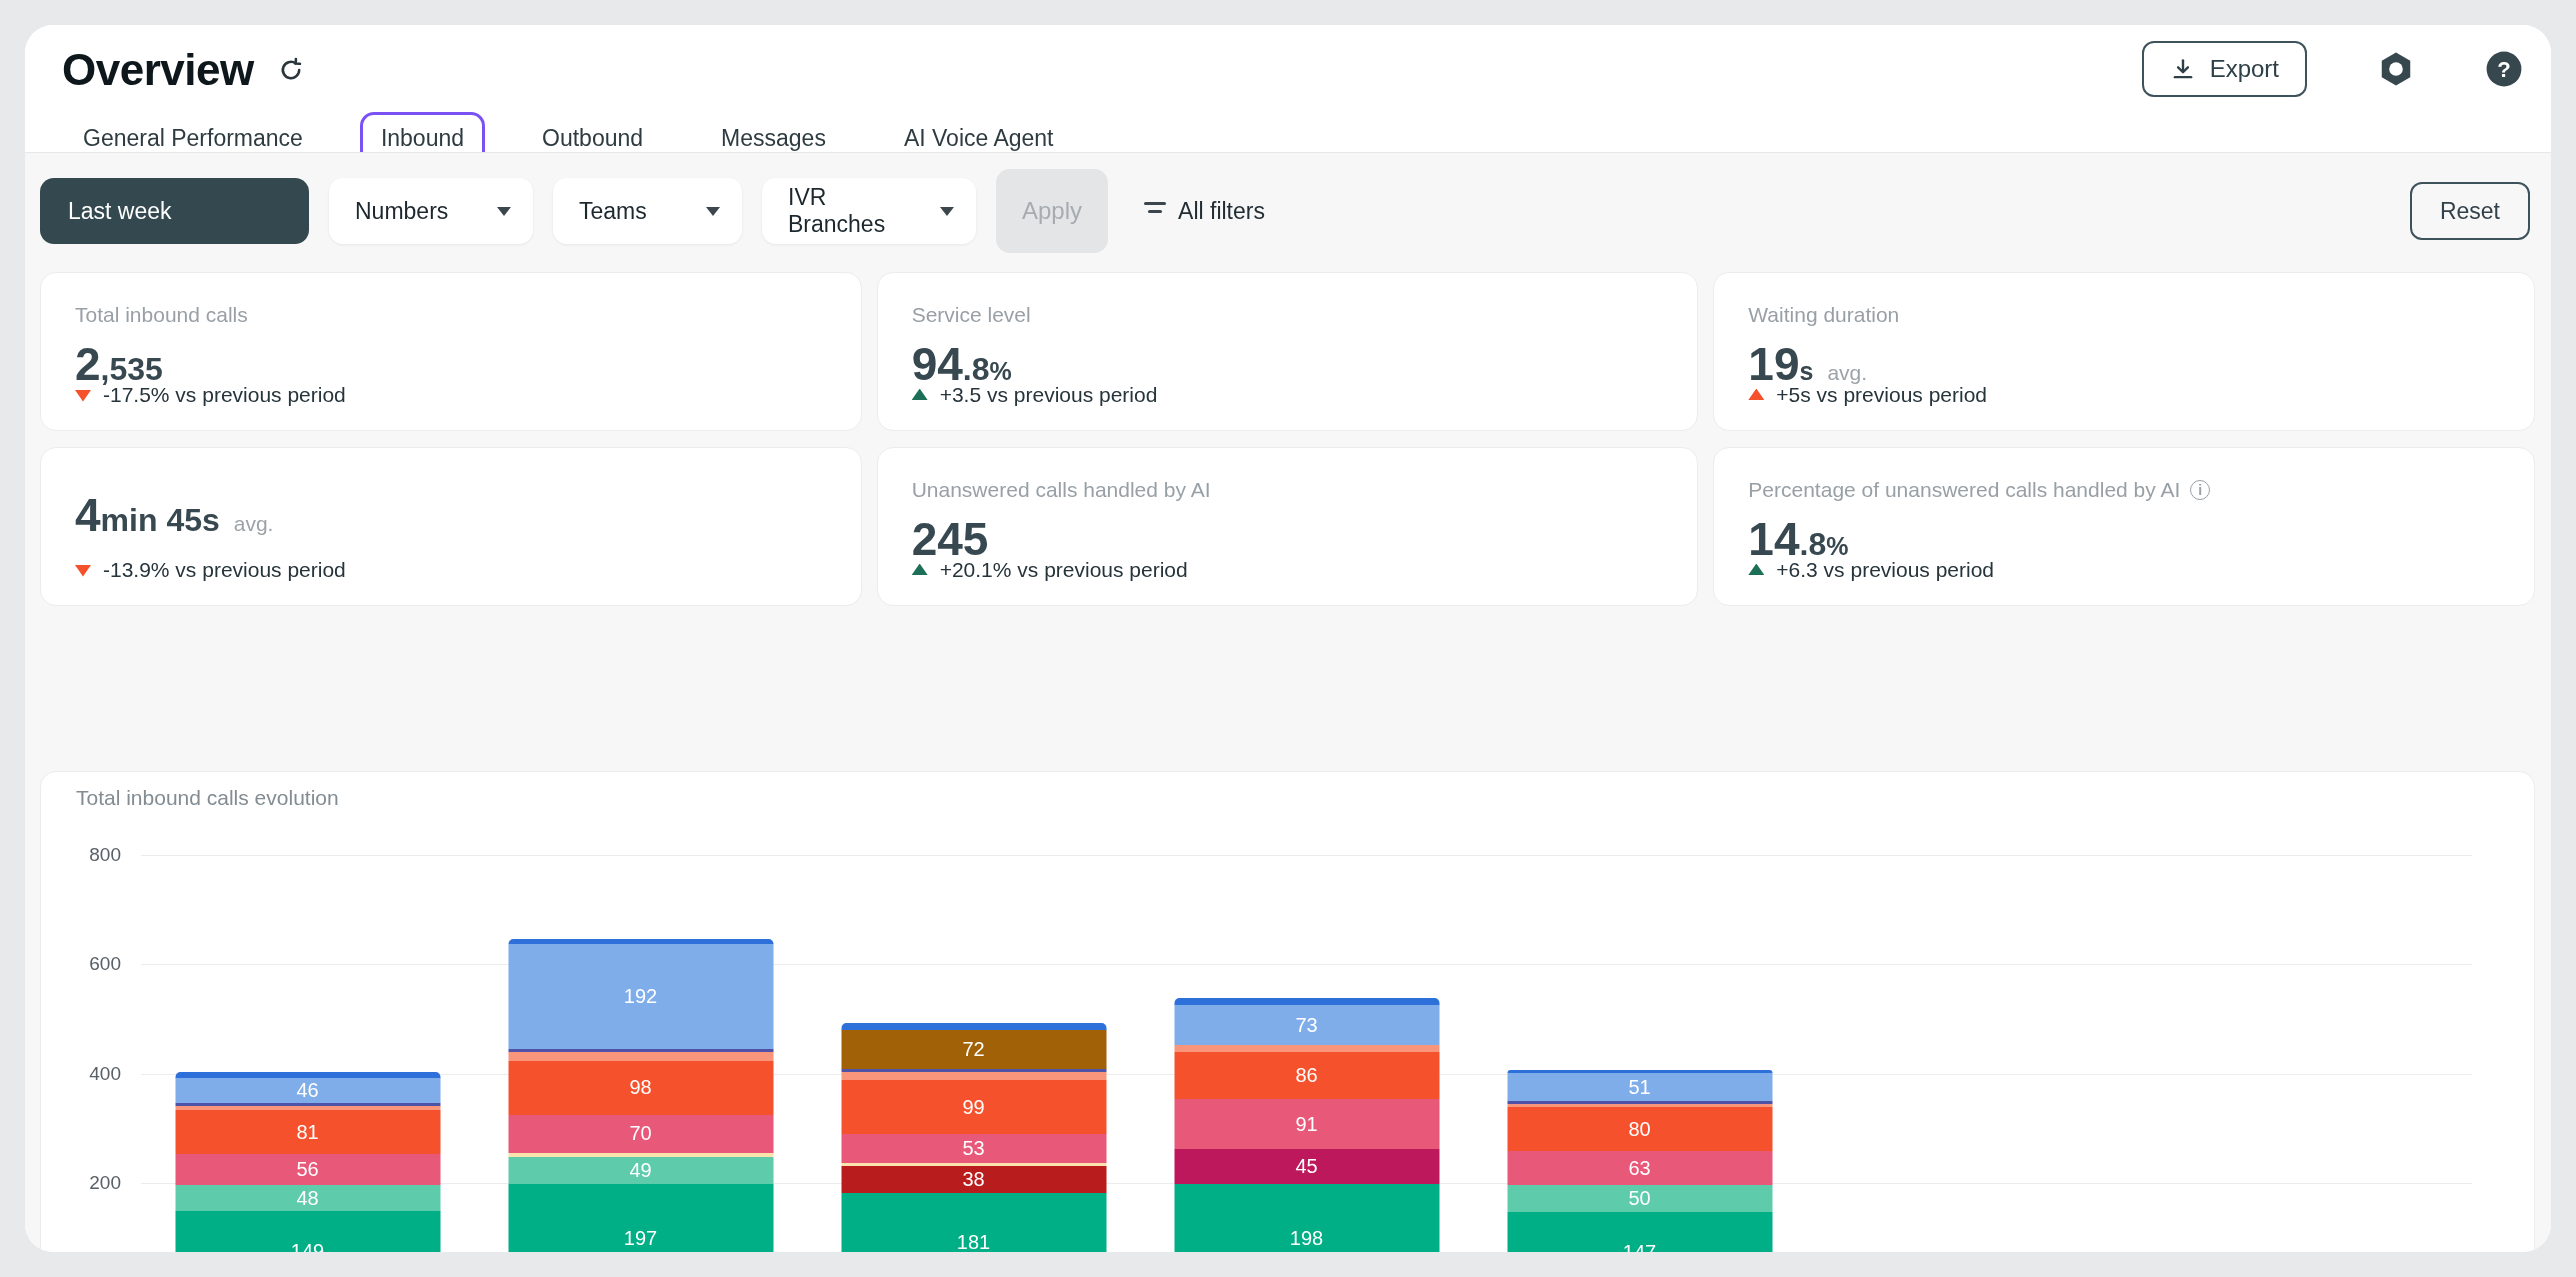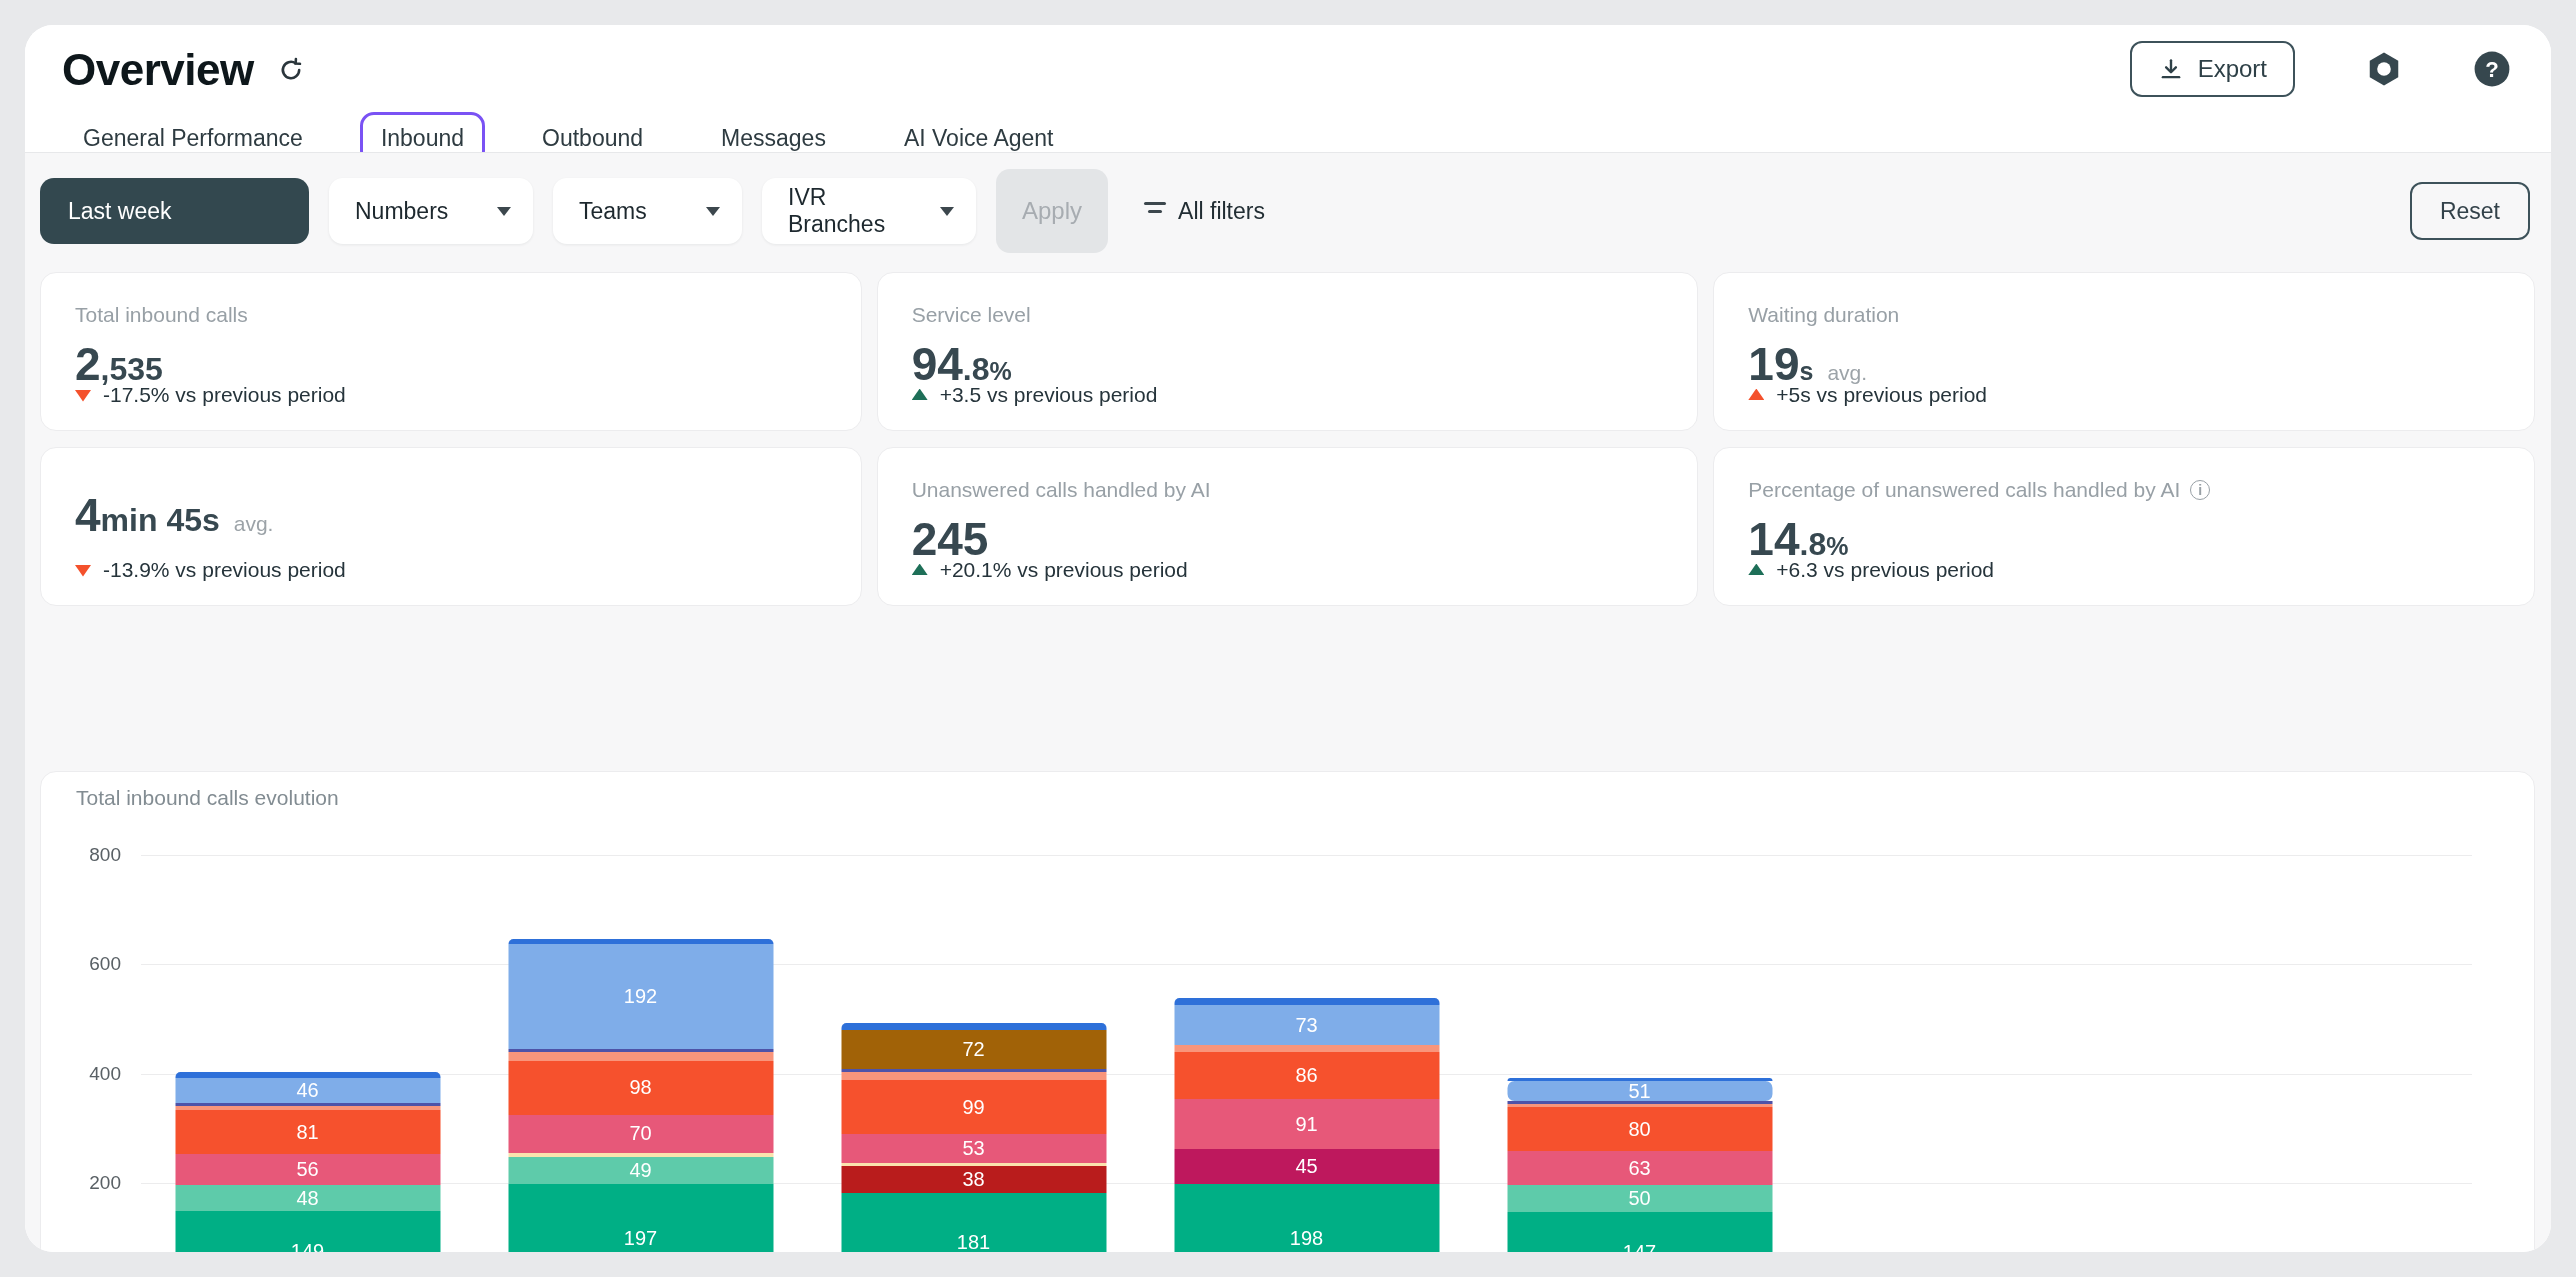--- a/index.html
+++ b/index.html
@@ -13,21 +13,21 @@
   }
   .panel {
     position:absolute; left:25px; top:25px; width:2526px; height:1227px;
     background:#ffffff; border-radius:28px; overflow:hidden;
   }
   
   .hdr { position:absolute; left:0; top:0; right:0; height:128px; background:#fff; }
   .title-row { position:absolute; left:37px; top:20px; display:flex; align-items:center; gap:22px; }
   .page-title { font-size:44px; font-weight:800; color:#0e171b; letter-spacing:-0.5px; }
   .refresh-btn { width:30px; height:30px; cursor:pointer; display:flex; align-items:center; justify-content:center; }
-  .hdr-right { position:absolute; right:40px; top:16px; display:flex; align-items:center; gap:70px; }
+  .hdr-right { position:absolute; right:28px; top:16px; display:flex; align-items:center; gap:70px; }
   .export-btn {
     display:flex; align-items:center; gap:14px; border:2.5px solid #3d525a; border-radius:12px;
     padding:12px 26px; background:#fff; font-size:24px; font-weight:500; color:#2e4047; cursor:pointer;
   }
   .icon-btn { width:38px; height:38px; display:flex; align-items:center; justify-content:center; cursor:pointer; }
   
   .tabs { position:absolute; left:37px; top:82px; display:flex; align-items:center; gap:36px; height:62px; }
   .tab { position:relative; font-size:23px; color:#2e3b41; padding:10px 18px; border:3.5px solid transparent; border-radius:14px; cursor:pointer; white-space:nowrap; }
   .tab.active { border-color:#7a52f4; }
   .tab.active::after { content:""; position:absolute; left:16px; right:16px; bottom:-9px; height:4px; background:#49535a; border-radius:2px; }
@@ -341,21 +341,21 @@
                   <span>50</span>
                 </div>
                 <div class="seg" title="All agents were not available: 63" style="height: 34px; background: rgb(231, 88, 121);">
                   <span>63</span>
                 </div>
                 <div class="seg" title="Users did not answer: 80" style="height: 44px; background: rgb(246, 81, 45);">
                   <span>80</span>
                 </div>
                 <div class="seg" title="Outside of business hours: 5" style="height: 2.7px; background: rgb(249, 149, 123);"></div>
                 <div class="seg" title="Abandoned: 6" style="height: 3.3px; background: rgb(78, 83, 168);"></div>
-                <div class="seg" title="Abandoned before 10 sec: 51" style="height: 20px; background: rgb(127, 173, 233); border-radius: 7px;">
+                <div class="seg" title="Abandoned before 10 sec: 51" style="height: 28px; background: rgb(127, 173, 233);">
                   <span>51</span>
                 </div>
                 <div class="seg" title="Abandoned in IVR: 6" style="height: 3.3px; background: rgb(46, 112, 217); border-radius: 5px 5px 0px 0px;"></div>
               </div>
             </div>
             <div class="slot"></div>
             <div class="slot"></div>
           </div>
         </div>
 

